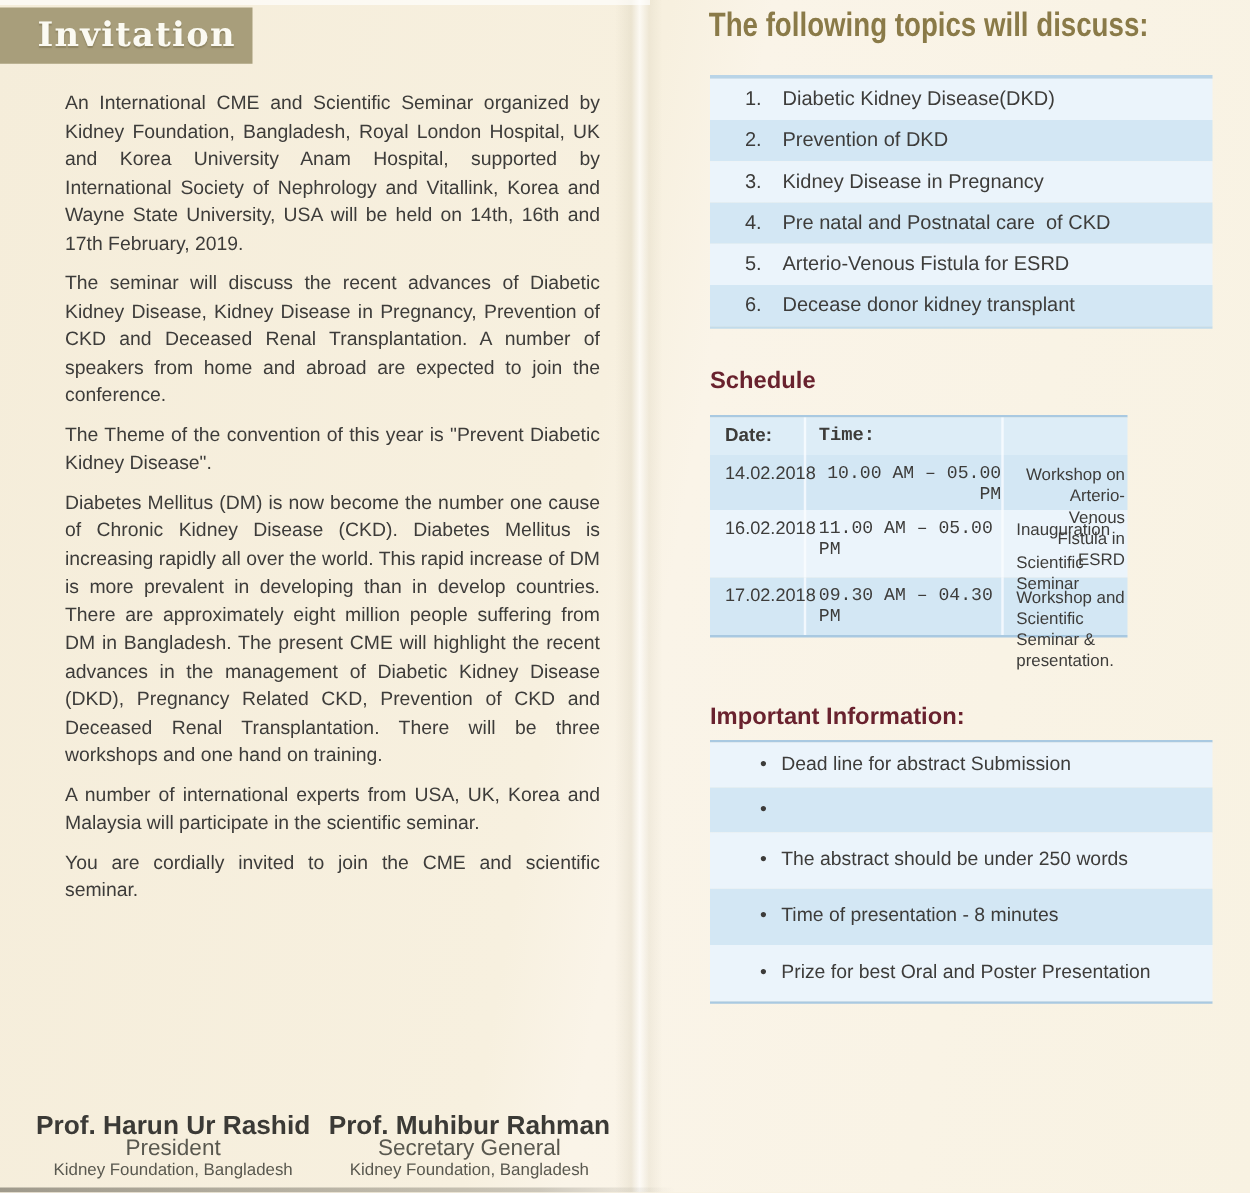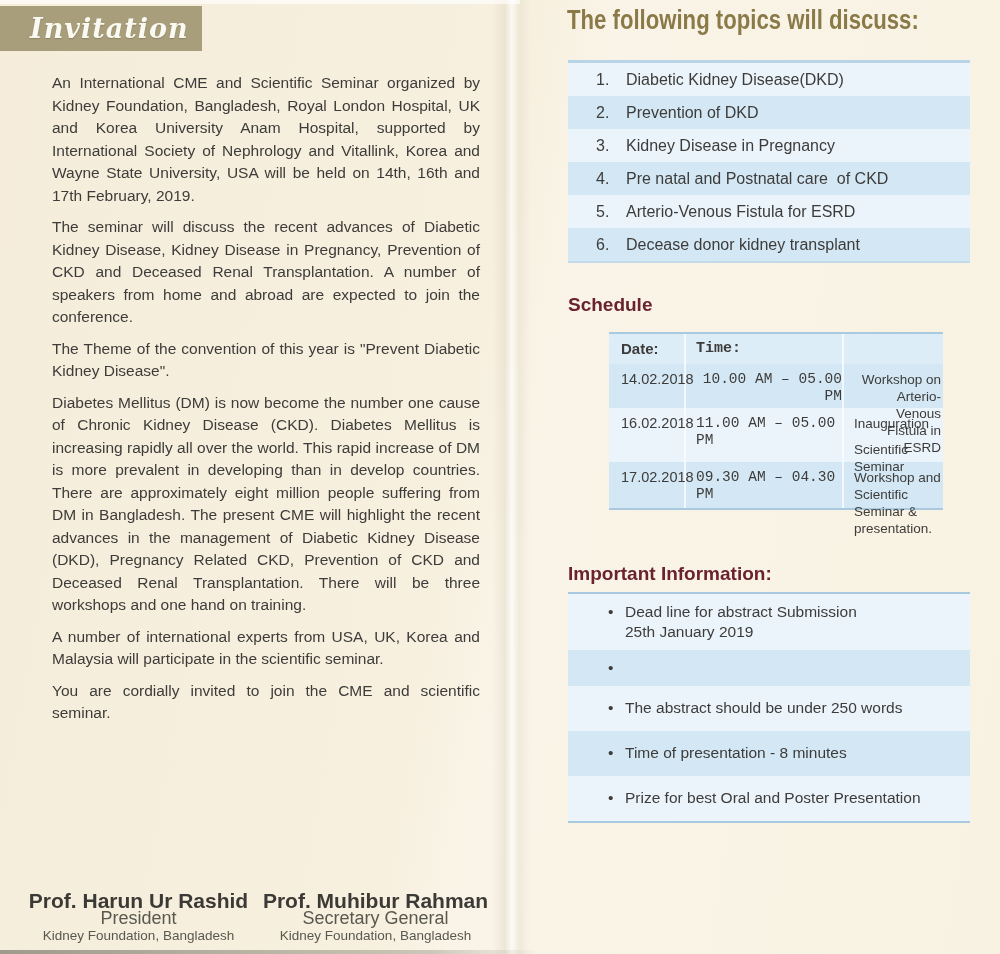--- a/index.html
+++ b/index.html
@@ -14,21 +14,21 @@
   .fold{position:absolute;left:492px;top:0;width:38px;height:954px;
     background:linear-gradient(90deg,rgba(175,165,135,0) 0%,rgba(175,165,135,0.16) 34%,rgba(255,255,255,0.6) 52%,rgba(175,165,135,0.12) 72%,rgba(175,165,135,0) 100%);}
   .bottom-edge{position:absolute;left:0;bottom:0;width:540px;height:4px;
     background:linear-gradient(90deg,rgba(88,85,74,0.55),rgba(88,85,74,0.28) 80%,rgba(88,85,74,0));}
   .top-edge{position:absolute;left:0;top:0;width:520px;height:4px;background:rgba(255,255,255,0.65);}
 
   
   .banner{position:absolute;left:0;top:6px;width:202px;height:45px;background:#a89e7b;
     box-sizing:border-box;padding-left:30px;}
   .banner .banner-text{
-    font-family:"DejaVu Serif", serif;font-style:italic;font-weight:bold;
+    font-family:"DejaVu Serif", serif;font-weight:bold;
     font-size:27px;line-height:45px;color:#fbfaf2;letter-spacing:1px;
     text-shadow:0 1px 1px rgba(90,80,50,0.35);}
   .left-body{position:absolute;left:52px;top:72px;width:428px;
     font-size:15.5px;line-height:22.5px;text-align:justify;color:#3d3c3a;}
   .left-body p{margin:0 0 9px 0;}
   .signatures{position:absolute;left:20px;top:891px;width:474px;display:flex;}
   .sig{width:50%;text-align:center;color:#59584f;}
   .sig .sig-name{font-weight:bold;font-size:21px;color:#3b3a36;line-height:19px;}
   .sig .sig-title{font-size:18px;line-height:17px;}
   .sig .sig-org{font-size:13.5px;line-height:17px;}
@@ -44,21 +44,21 @@
   .band-dark{background:#d3e7f4;}
   .topic-num{flex:none;width:30px;padding-left:28px;}
   .topic-text{white-space:pre-wrap;}
 
   .section-heading{position:absolute;left:568px;font-size:19px;font-weight:bold;color:#69222e;}
   .schedule-heading{top:294px;}
   .info-heading{top:563px;}
 
   .schedule{position:absolute;left:568px;top:332px;width:334px;
     border-top:2px solid #a9c9e1;border-bottom:2px solid #a9c9e1;
-    font-size:14.5px;color:#3d3c3a;margin-left:41px;}
+    font-size:14.5px;color:#3d3c3a;}
   .sch-row{display:flex;}
   .sch-header{background:#ddedf7;height:30px;font-weight:bold;font-size:15px;}
   .sch-header .sch-cell{line-height:30px;}
   .sch-cell{box-sizing:border-box;}
   .sch-date{flex:none;width:77px;padding-left:12px;border-right:2px solid rgba(250,253,255,0.8);}
   .sch-time{flex:none;width:158px;padding-left:10px;border-right:2px solid rgba(250,253,255,0.8);font-family:Liberation Mono, monospace;}
   .sch-event{flex:1;padding-left:10px;padding-right:2px;font-size:13.5px;}
   .sch-body .sch-cell{padding-top:7px;line-height:17px;}
   .sch-r0{height:44px;text-align:right;}
   .sch-r1{height:54px;}
@@ -164,21 +164,20 @@
     </div>
   </div>
 
   <div class="section-heading info-heading">Important Information:</div>
 
   <div class="info-box">
     <div class="info-item info-two band-light">
       <span class="info-bullet">•</span>
       <span class="info-lines">
         <div>Dead line for abstract Submission</div>
-        <div>25th January 2019</div>
       </span>
     </div>
     <div class="info-item info-two band-dark">
       <span class="info-bullet">•</span>
     </div>
     <div class="info-item info-one band-light">
       <span class="info-bullet">•</span>
       <span class="info-lines">
         <div>The abstract should be under 250 words</div>
       </span>

